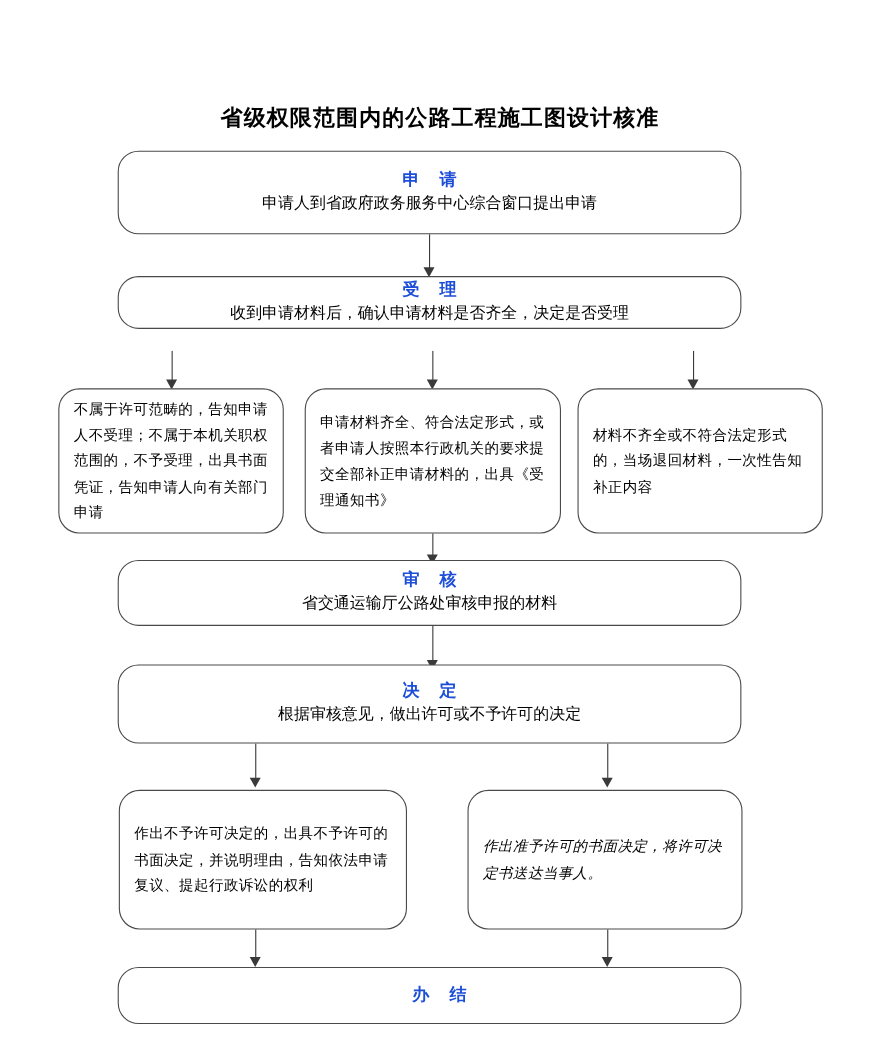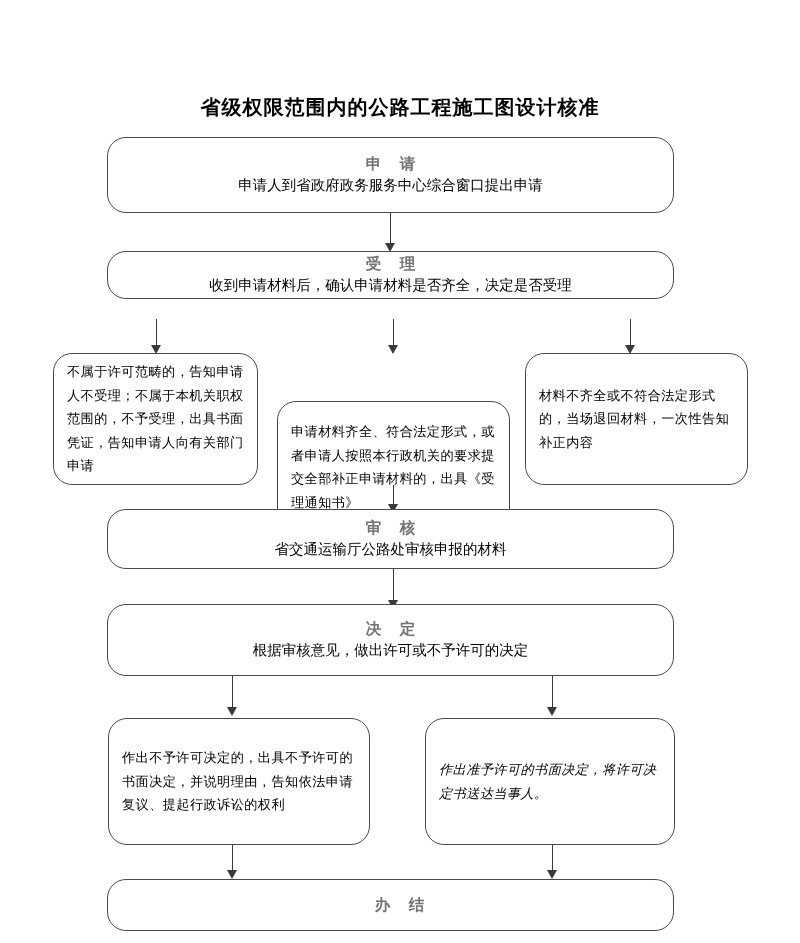--- a/index.html
+++ b/index.html
@@ -55,21 +55,21 @@
   .node.pad {
     padding: 6px 14px;
   }
   .node-head {
     font-family: "Liberation Sans", "DejaVu Sans", sans-serif;
     font-weight: bold;
     font-size: 15.5px;
     letter-spacing: 7px;
     text-indent: 7px;
     line-height: 1.45;
-    color: #737373;
+    color: #1d4ed8;
   }
   .node-body {
     font-family: "Liberation Serif", "DejaVu Serif", serif;
     font-size: 14.5px;
     line-height: 1.5;
     color: #000;
   }
 
   
   .node.para {
@@ -134,21 +134,21 @@
   <div class="conn" style="left:393px; top:319px; height:30px;"></div>
   <div class="arrowhead" style="left:388px; top:345px;"></div>
 
   <div class="conn" style="left:630px; top:319px; height:30px;"></div>
   <div class="arrowhead" style="left:625px; top:345px;"></div>
 
   <div class="node para" style="left:53px; top:353px; width:205px; height:132px;">
     <div class="para-text">不属于许可范畴的，告知申请人不受理；不属于本机关职权范围的，不予受理，出具书面凭证，告知申请人向有关部门申请</div>
   </div>
 
-  <div class="node para" style="left:277px; top:353px; width:233px; height:132px;margin-top:48px;">
+  <div class="node para" style="left:277px; top:353px; width:233px; height:132px;">
     <div class="para-text">申请材料齐全、符合法定形式，或者申请人按照本行政机关的要求提交全部补正申请材料的，出具《受理通知书》</div>
   </div>
 
   <div class="node para" style="left:525px; top:353px; width:223px; height:132px;">
     <div class="para-text">材料不齐全或不符合法定形式的，当场退回材料，一次性告知补正内容</div>
   </div>
 
   <div class="conn" style="left:393px; top:485px; height:24px;"></div>
   <div class="arrowhead" style="left:388px; top:504px;"></div>
 

